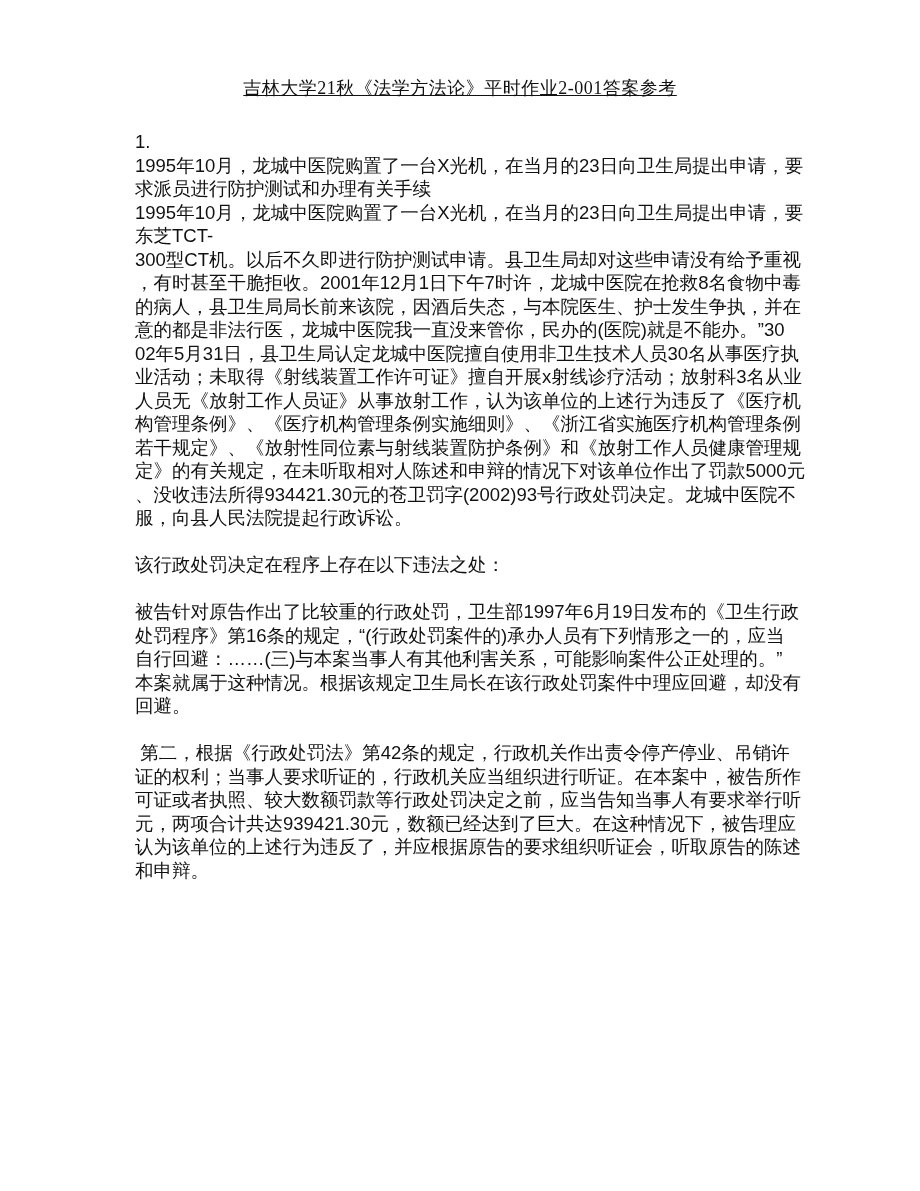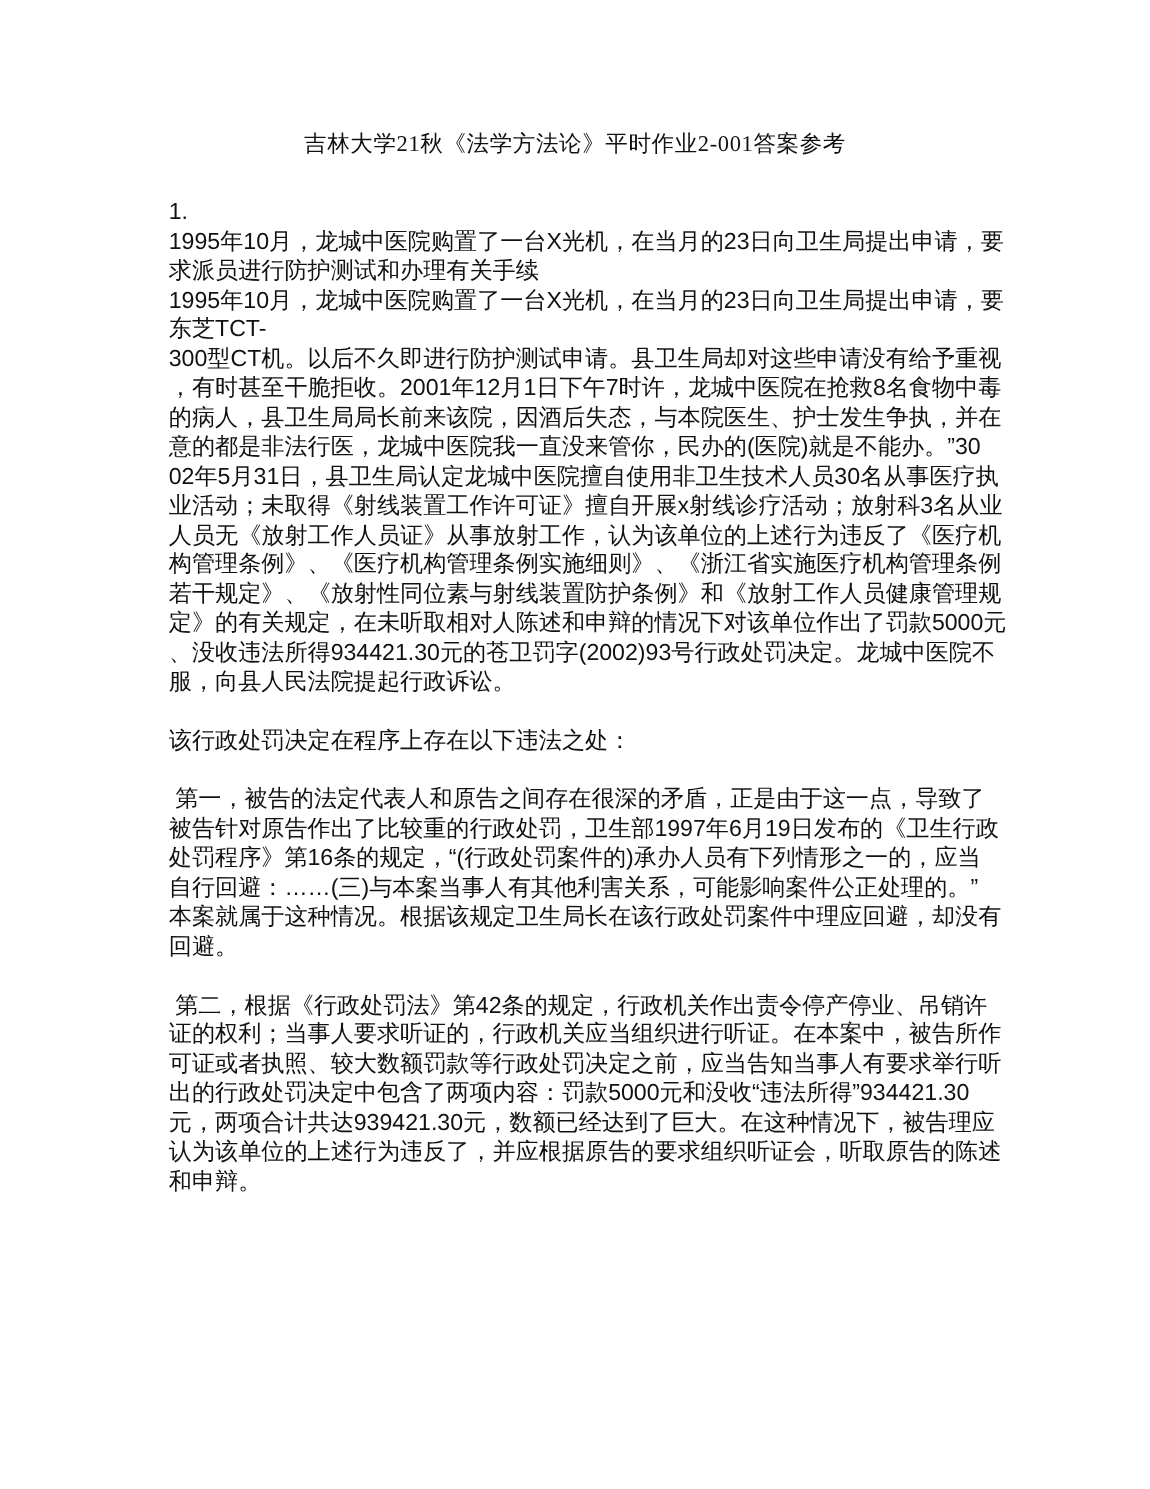--- a/index.html
+++ b/index.html
@@ -7,28 +7,29 @@
     position: relative;
     width: 920px;
     height: 1191px;
     background: #ffffff;
     color: #111111;
     overflow: hidden;
     font-family: "Liberation Sans", sans-serif;
   }
   .doc-title {
     margin: 0;
-    padding-top: 104px;
+    padding-top: 77px;
     text-align: center;
     font-family: "Liberation Serif", serif;
     font-weight: 400;
     font-size: 18px;
     line-height: 23px;
     letter-spacing: 0.5px;
     color: #111111;
+    text-decoration: underline;
   }
   .doc-body {
     margin: 30px 110px 0 135px;
   }
   .line {
     height: 23.5px;
     line-height: 23.5px;
     font-size: 18.5px;
     white-space: pre;
     color: #111111;
@@ -53,28 +54,26 @@
       <div class="line">业活动；未取得《射线装置工作许可证》擅自开展x射线诊疗活动；放射科3名从业</div>
       <div class="line">人员无《放射工作人员证》从事放射工作，认为该单位的上述行为违反了《医疗机</div>
       <div class="line">构管理条例》、《医疗机构管理条例实施细则》、《浙江省实施医疗机构管理条例</div>
       <div class="line">若干规定》、《放射性同位素与射线装置防护条例》和《放射工作人员健康管理规</div>
       <div class="line">定》的有关规定，在未听取相对人陈述和申辩的情况下对该单位作出了罚款5000元</div>
       <div class="line">、没收违法所得934421.30元的苍卫罚字(2002)93号行政处罚决定。龙城中医院不</div>
       <div class="line">服，向县人民法院提起行政诉讼。</div>
       <div class="line"></div>
       <div class="line">该行政处罚决定在程序上存在以下违法之处：</div>
       <div class="line"></div>
-      <div class="line"> 第一，被告的法定代表人和原告之间存在很深的矛盾，正是由于这一点，导致了</div>
       <div class="line">被告针对原告作出了比较重的行政处罚，卫生部1997年6月19日发布的《卫生行政</div>
       <div class="line">处罚程序》第16条的规定，“(行政处罚案件的)承办人员有下列情形之一的，应当</div>
       <div class="line">自行回避：……(三)与本案当事人有其他利害关系，可能影响案件公正处理的。”</div>
       <div class="line">本案就属于这种情况。根据该规定卫生局长在该行政处罚案件中理应回避，却没有</div>
       <div class="line">回避。</div>
       <div class="line"></div>
       <div class="line"> 第二，根据《行政处罚法》第42条的规定，行政机关作出责令停产停业、吊销许</div>
       <div class="line">证的权利；当事人要求听证的，行政机关应当组织进行听证。在本案中，被告所作</div>
       <div class="line">可证或者执照、较大数额罚款等行政处罚决定之前，应当告知当事人有要求举行听</div>
-      <div class="line">出的行政处罚决定中包含了两项内容：罚款5000元和没收“违法所得”934421.30</div>
       <div class="line">元，两项合计共达939421.30元，数额已经达到了巨大。在这种情况下，被告理应</div>
       <div class="line">认为该单位的上述行为违反了，并应根据原告的要求组织听证会，听取原告的陈述</div>
       <div class="line">和申辩。</div>
     </div>
 </main>
 
 </body></html>

